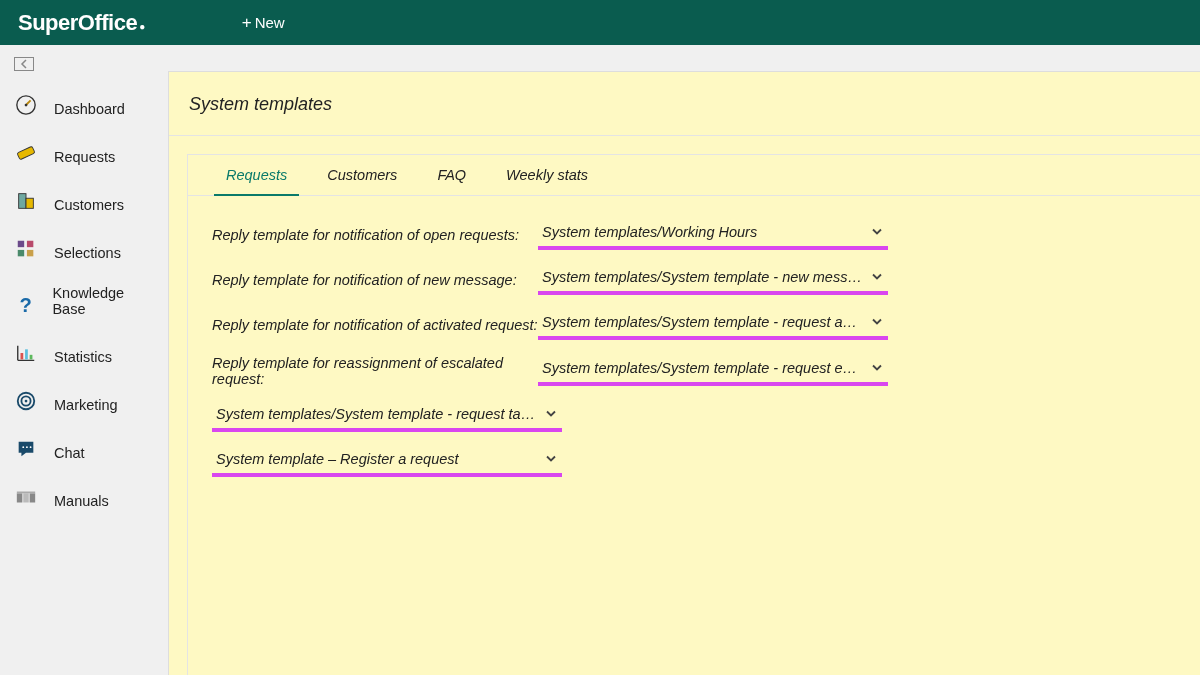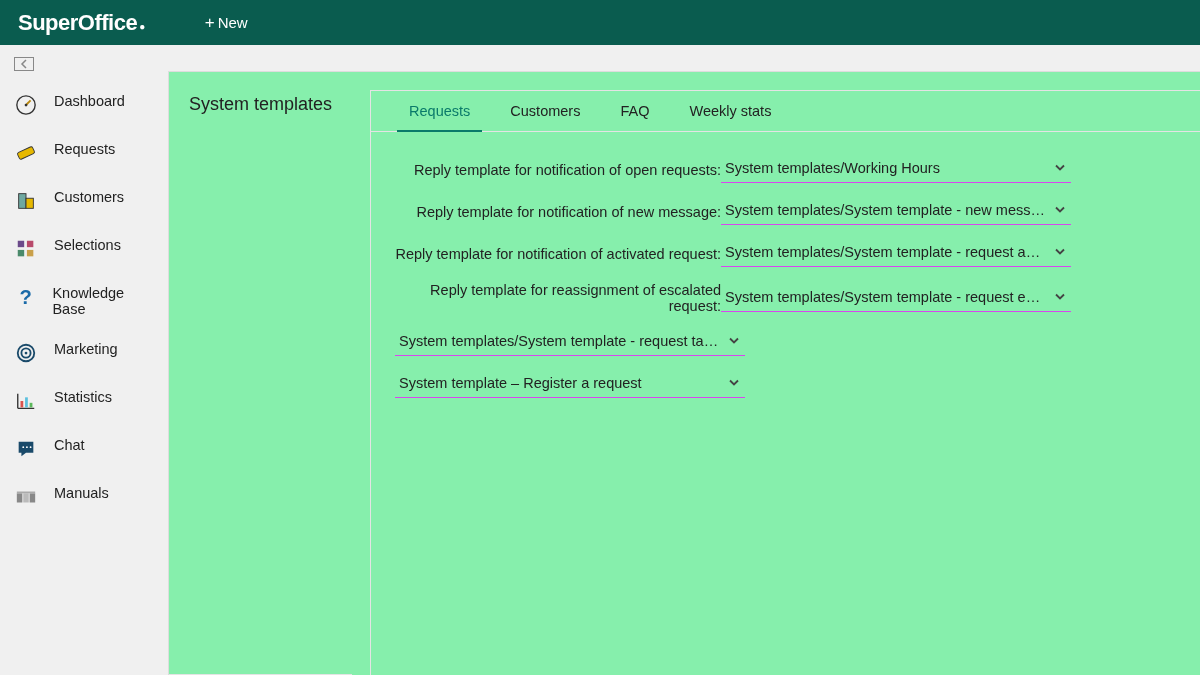--- a/index.html
+++ b/index.html
@@ -10,20 +10,21 @@
   height: 675px;
   overflow: hidden;
 }
 .topbar {
   background: #0a5c4f;
   height: 45px;
   display: flex;
   align-items: center;
   padding: 0 18px;
   color: #fff;
+  gap: 37px;
 }
 .logo {
   font-size: 22px;
   font-weight: 700;
   letter-spacing: -0.5px;
 }
 .logo-dot {
   font-size: 10px;
   vertical-align: baseline;
   margin-left: 2px;
@@ -49,43 +50,44 @@
   width: 168px;
   background: #f0f0f0;
   padding-top: 8px;
 }
 .collapse-toggle {
   padding: 4px 14px 10px;
 }
 .collapse-toggle svg { display:block; }
 .nav-item {
   display: flex;
-  align-items: flex-start;
+  align-items: flex-end;
   padding: 12px 14px;
   font-size: 14.5px;
   color: #222;
   cursor: pointer;
 }
 .nav-item .icon-wrap {
   width: 24px;
   height: 24px;
   margin-right: 16px;
   display: flex;
   align-items: center;
   justify-content: center;
 }
 .main {
   flex: 1;
-  background: #86efac;
+  background: #fef9c3;
   border: 1px solid #ddd;
   border-right: none;
   border-bottom: none;
   margin-top: 26px;
   display: flex;
-  flex-direction: row;
+  flex-direction: column;
+  font-style: italic;
 }
 .page-title {
   font-size: 18px;
   font-weight: 400;
   padding: 22px 20px 20px;
   color: #222;
   border-bottom: 1px solid #e4e4e4;
 }
 .content-box {
   margin: 18px 0 0 18px;
@@ -122,35 +124,34 @@
 }
 .cursor-ptr {
   position: absolute;
   left: 50%;
   bottom: -8px;
   transform: translateX(-4px);
   pointer-events: none;
 }
 .form-rows {
   padding: 24px 0 0 24px;
-  text-align: right;
 }
 .form-row {
   display: flex;
   align-items: center;
   margin-bottom: 15px;
 }
 .form-label {
   width: 326px;
   font-size: 14.5px;
   color: #222;
 }
 .form-select {
   width: 350px;
-  border-bottom: 1px solid #d946ef;
+  border-bottom: 4px solid #d946ef;
   padding: 4px 24px 6px 4px;
   font-size: 14.5px;
   color: #222;
   position: relative;
   cursor: pointer;
   display: flex;
   justify-content: space-between;
   align-items: center;
   white-space: nowrap;
 }
@@ -229,37 +230,37 @@
           <span class="icon-wrap">
             <svg width="22" height="22" viewBox="0 0 24 24">
               <text x="6" y="20" font-size="22" font-weight="bold" fill="#1a6aa8">?</text>
             </svg>
           </span>
           <span>Knowledge Base</span>
         </div>
         <div class="nav-item">
           <span class="icon-wrap">
             <svg width="22" height="22" viewBox="0 0 24 24">
-              <circle cx="12" cy="12" r="9" fill="none" stroke="#1a4a6a" stroke-width="2"></circle>
-              <circle cx="12" cy="12" r="5" fill="none" stroke="#1a4a6a" stroke-width="2"></circle>
-              <circle cx="12" cy="12" r="1.5" fill="#1a4a6a"></circle>
-            </svg>
-          </span>
-          <span>Marketing</span>
-        </div>
-        <div class="nav-item">
-          <span class="icon-wrap">
-            <svg width="22" height="22" viewBox="0 0 24 24">
               <path d="M3 20 L3 4 M3 20 L21 20" stroke="#333" stroke-width="1.5" fill="none"></path>
               <rect x="6" y="12" width="3" height="7" fill="#d9534f"></rect>
               <rect x="11" y="8" width="3" height="11" fill="#5bc0de"></rect>
               <rect x="16" y="14" width="3" height="5" fill="#5cb85c"></rect>
             </svg>
           </span>
           <span>Statistics</span>
+        </div>
+        <div class="nav-item">
+          <span class="icon-wrap">
+            <svg width="22" height="22" viewBox="0 0 24 24">
+              <circle cx="12" cy="12" r="9" fill="none" stroke="#1a4a6a" stroke-width="2"></circle>
+              <circle cx="12" cy="12" r="5" fill="none" stroke="#1a4a6a" stroke-width="2"></circle>
+              <circle cx="12" cy="12" r="1.5" fill="#1a4a6a"></circle>
+            </svg>
+          </span>
+          <span>Marketing</span>
         </div>
         <div class="nav-item">
           <span class="icon-wrap">
             <svg width="22" height="22" viewBox="0 0 24 24">
               <path d="M4 4h16v12H12l-5 4v-4H4z" fill="#1a4a6a"></path>
               <circle cx="9" cy="10" r="1" fill="#fff"></circle>
               <circle cx="13" cy="10" r="1" fill="#fff"></circle>
               <circle cx="17" cy="10" r="1" fill="#fff"></circle>
             </svg>
           </span>

